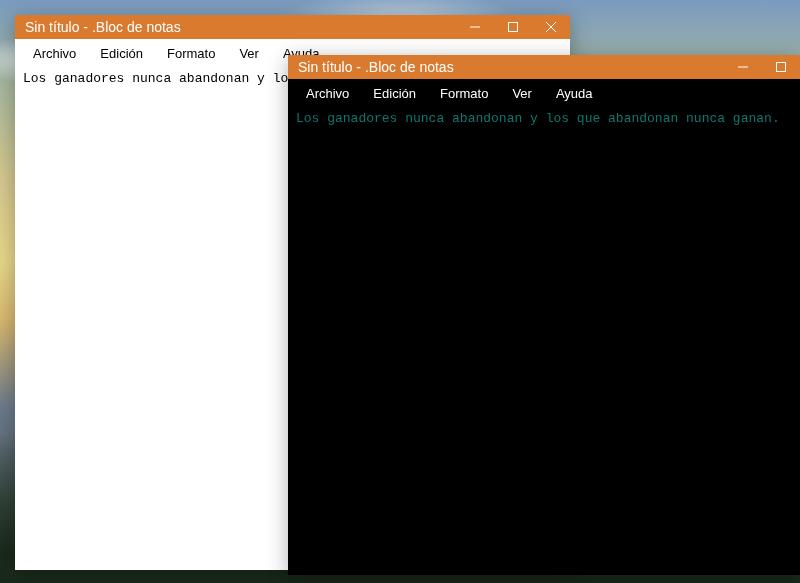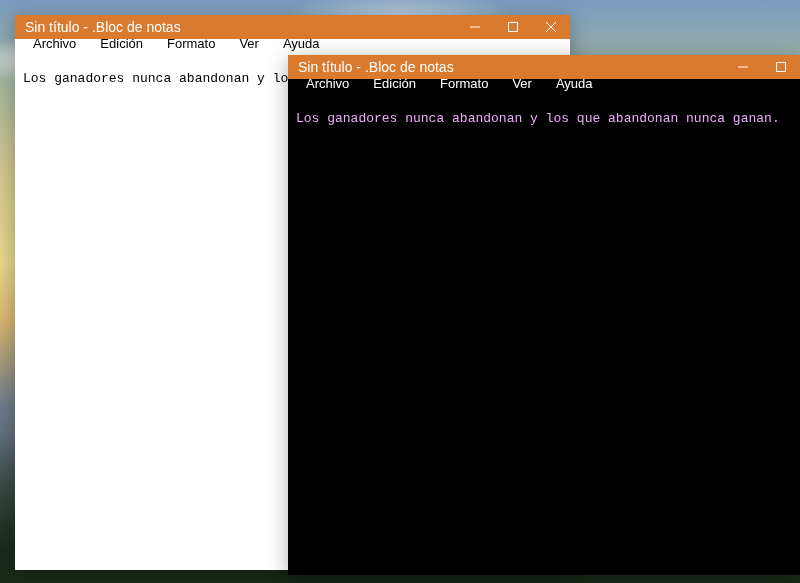--- a/index.html
+++ b/index.html
@@ -25,27 +25,27 @@
     }
     .window { position: absolute; display: flex; flex-direction: column; box-shadow: 0 4px 20px rgba(0,0,0,0.3); }
     #w1 { left: 15px; top: 15px; width: 555px; height: 555px; z-index: 1; }
     #w2 { left: 288px; top: 55px; width: 512px; height: 520px; z-index: 2; }
     .titlebar { height: 24px; display: flex; align-items: center; padding: 0 0 0 10px; font-size: 14px; color: #fff; }
     .tb-orange { background: #d97a2e; }
     .title { flex: 1; white-space: nowrap; overflow: hidden; }
     .win-controls { display: flex; height: 100%; }
     .win-btn { width: 38px; height: 100%; display: flex; align-items: center; justify-content: center; color: #fff; }
     .win-btn svg { width: 10px; height: 10px; }
-    .menubar { display: flex; gap: 0; height: 28px; align-items: flex-end; padding: 12px 6px; font-size: 13px; }
+    .menubar { display: flex; gap: 0; height: 28px; align-items: center; padding: 12px 6px; font-size: 13px; }
     .mb-light { background: #fff; color: #000; }
     .mb-dark { background: #000; color: #fff; }
     .menu-item { padding: 4px 12px; }
     .content { flex: 1; padding: 4px 8px; font-family: Consolas, "Courier New", monospace; font-size: 13px; overflow: hidden; white-space: pre; }
     .c-light { background: #fff; color: #000; }
-    .c-dark { background: #000; color: #f0abfc; }
+    .c-dark { background: #000; color: #0f766e; }
   </style>
 </head>
 <body>
 
 <div id="w1" class="window">
   <div class="titlebar tb-orange">
     <span class="title">Sin título - .Bloc de notas</span>
     <div class="win-controls">
       <div class="win-btn">
         <span><svg viewBox="0 0 10 10">

